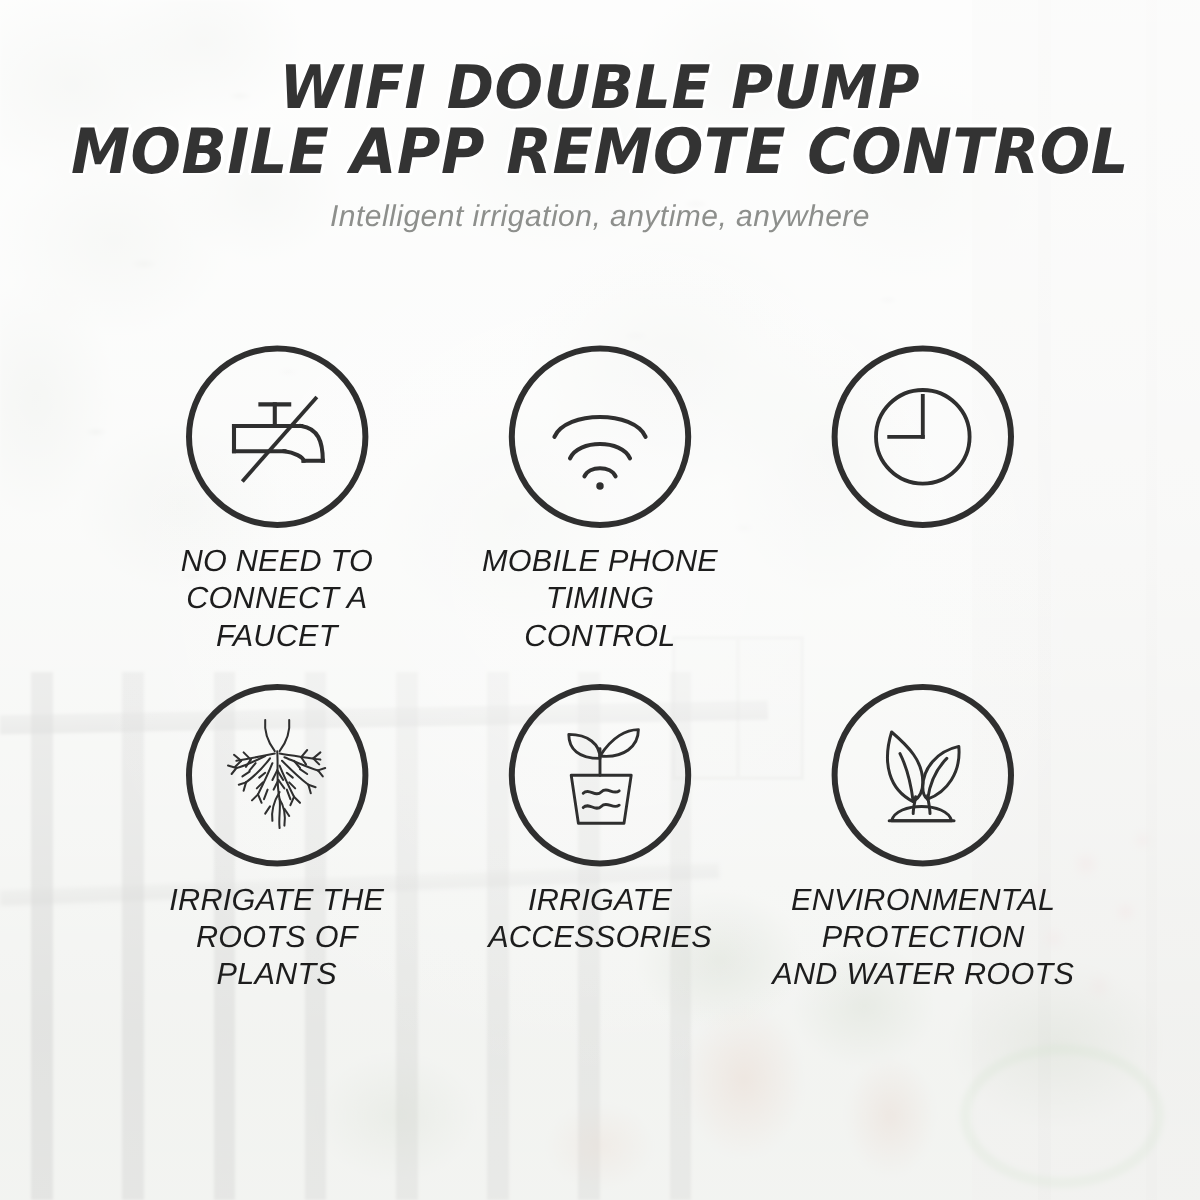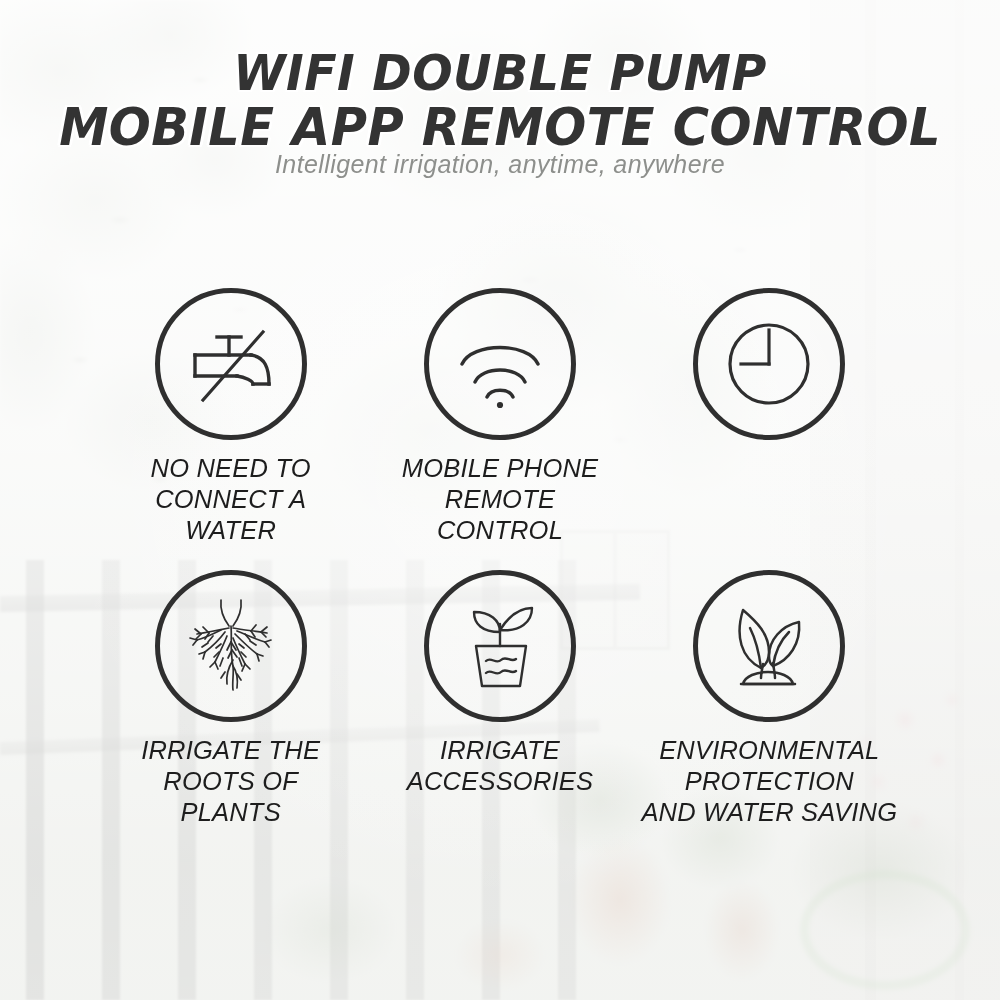--- a/index.html
+++ b/index.html
@@ -181,21 +181,21 @@
     text-shadow:
       -2px 0 0 #ffffff,  2px 0 0 #ffffff,
        0 -2px 0 #ffffff,  0 2px 0 #ffffff,
       -2px -2px 0 #ffffff, 2px -2px 0 #ffffff,
       -2px 2px 0 #ffffff,  2px 2px 0 #ffffff,
       -3px 0 0 #ffffff, 3px 0 0 #ffffff;
   }
   .headline .ln2 { font-size:52px; }
 
   .subtitle {
-    position:absolute; left:0; right:0; top:150px;
+    position:absolute; left:0; right:0; top:166px;
     text-align:center;
     font-family:"Liberation Sans", sans-serif;
     font-style:italic;
     font-size:25px;
     letter-spacing:.4px;
     color:#8d8f8c;
   }
 
   
   .grid {
@@ -278,36 +278,36 @@
               <path d="M58 64 C66 65, 74 69, 74 72"></path>
 
               <line x1="74" y1="72" x2="90" y2="72"></line>
 
               <line x1="24" y1="88" x2="84" y2="20" stroke-width="3.2"></line>
             </svg>
           </span>
         </div>
         <div class="caption">NO NEED TO
 CONNECT A
-WATER</div>
+FAUCET</div>
       </div>
 
       <div class="cell r1">
         <div class="circle">
           <span>
             <svg width="104" height="104" viewBox="0 0 104 104" fill="none" stroke="#2f2f2f" stroke-width="3.4" stroke-linecap="round">
               <path d="M14 52 C24 30, 80 30, 90 52"></path>
               <path d="M27 70 C34 54, 70 54, 77 70"></path>
               <path d="M39 85 C43 76, 61 76, 65 85"></path>
               <circle cx="52" cy="93" r="3.1" fill="#2f2f2f" stroke="none"></circle>
             </svg>
           </span>
         </div>
         <div class="caption">MOBILE PHONE
-REMOTE
+TIMING
 CONTROL</div>
       </div>
 
       <div class="cell r1">
         <div class="circle">
           <span>
             <svg width="104" height="104" viewBox="0 0 104 104" fill="none" stroke="#2f2f2f" stroke-width="3.2" stroke-linecap="square">
               <circle cx="52" cy="52" r="39"></circle>
               <line x1="52" y1="18" x2="52" y2="52"></line>
               <line x1="52" y1="52" x2="24" y2="52"></line>
@@ -421,18 +421,18 @@
               <path d="M46 70 C45 76, 44 80, 44 84"></path>
               <path d="M56 69 C57 76, 58 80, 58 84"></path>
 
               <path d="M26 90 C30 74, 72 74, 76 90 Z"></path>
               <line x1="24" y1="90" x2="78" y2="90"></line>
             </svg>
           </span>
         </div>
         <div class="caption">ENVIRONMENTAL
 PROTECTION
-AND WATER SAVING</div>
+AND WATER ROOTS</div>
       </div>
 
     </div>
   </div>
 </div>
 
 </body></html>

